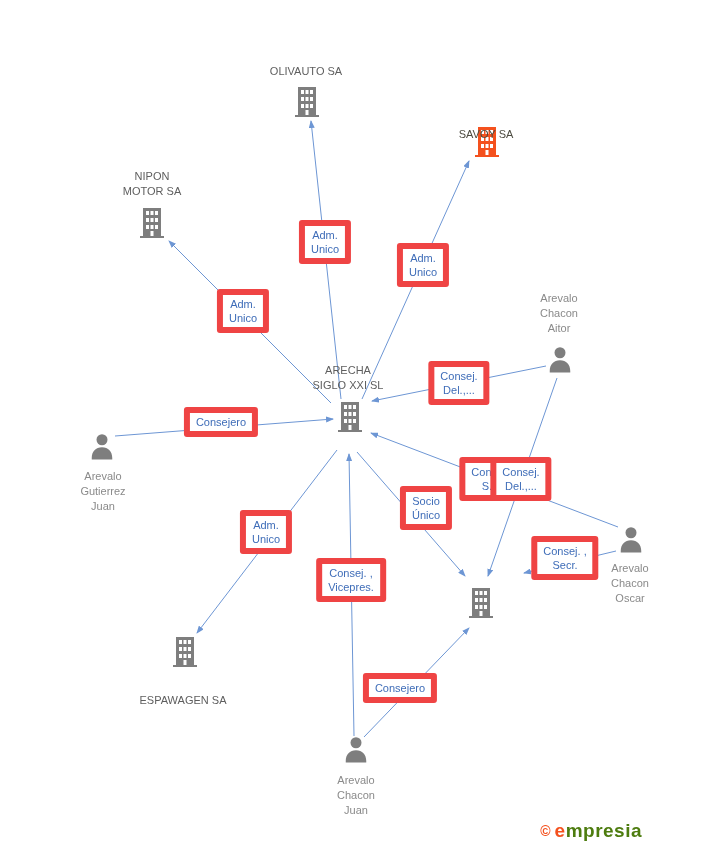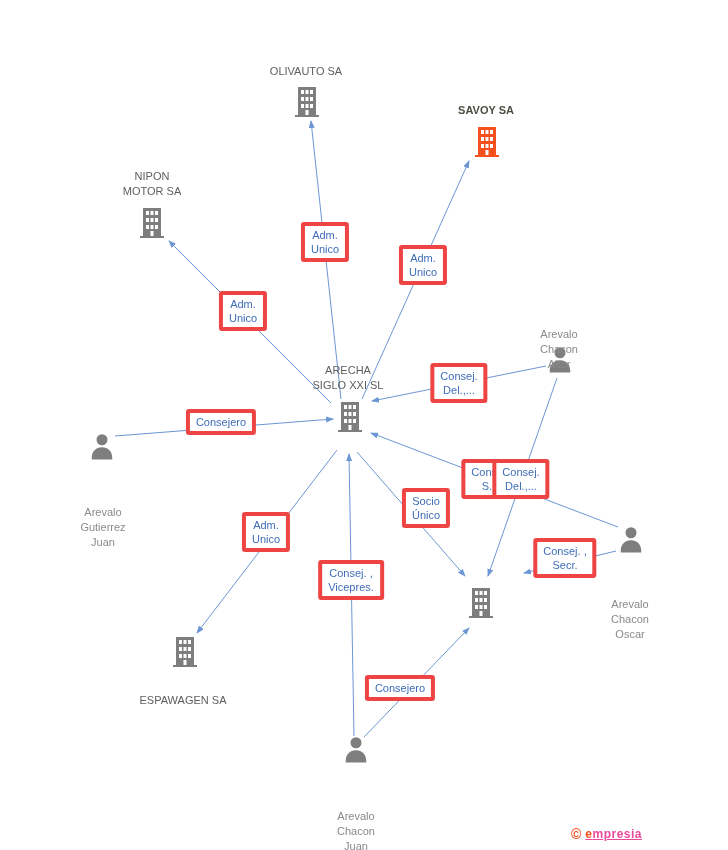--- a/index.html
+++ b/index.html
@@ -16,27 +16,27 @@
 
   
   .nlabel{
     font-size:11px;
     line-height:15px;
     text-align:center;
     white-space:pre-line;
     width:140px;
     color:#5e5e5e;
   }
-  .person-label{color:#8a8a8a;margin-top:36px;}
-  .highlight-label{font-weight:bold;color:#4d4c41;}
+  .person-label{color:#8a8a8a;}
+  .highlight-label{font-weight:normal;color:#4d4c41;margin-top:24px;}
 
   
   .relbox{
     background:#ffffff;
-    border:4px solid #ef4444;
+    border:6px solid #ef4444;
     border-radius:3px;
     padding:2px 6px;
     font-size:11px;
     line-height:14px;
     color:#3f6db8;
     text-align:center;
     white-space:pre-line;
   }
 
   
@@ -50,25 +50,24 @@
     right:10px;
     bottom:8px;
     font-size:14px;
     display:flex;
     align-items:center;
     gap:4px;
   }
   #watermark .copy{color:#f4511e;font-weight:bold;}
   #watermark .brand{
     display:inline-block;
-    color:#ec4899;
+    color:#4d7c0f;
     font-weight:bold;
-    font-size:12px;
+    font-size:19px;
     letter-spacing:0.5px;
-    text-decoration:underline;
   }
   #watermark .brand::first-letter{color:#f4511e;}
 </style>
 </head>
 <body>
 
 <div id="canvas">
 
   <svg width="0" height="0" style="position:absolute" aria-hidden="true">
     <defs>

